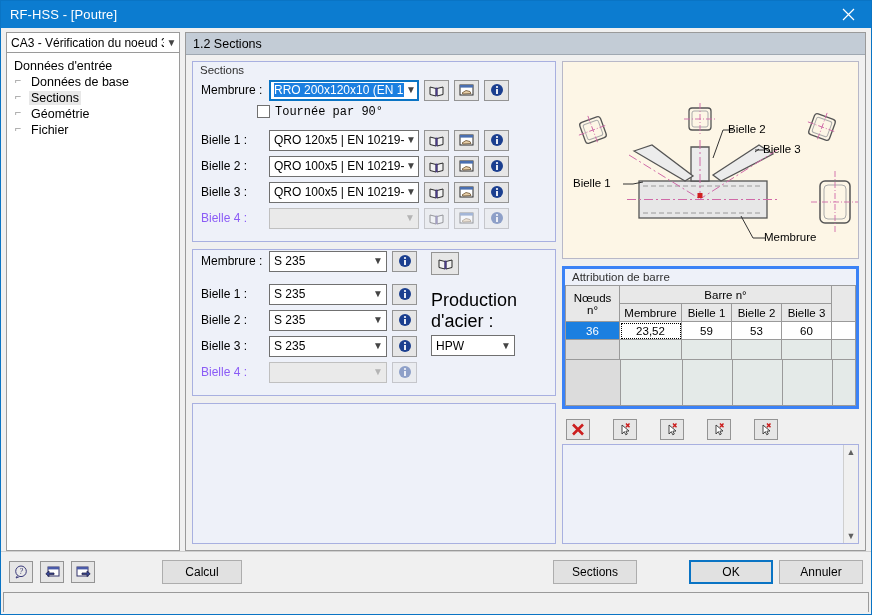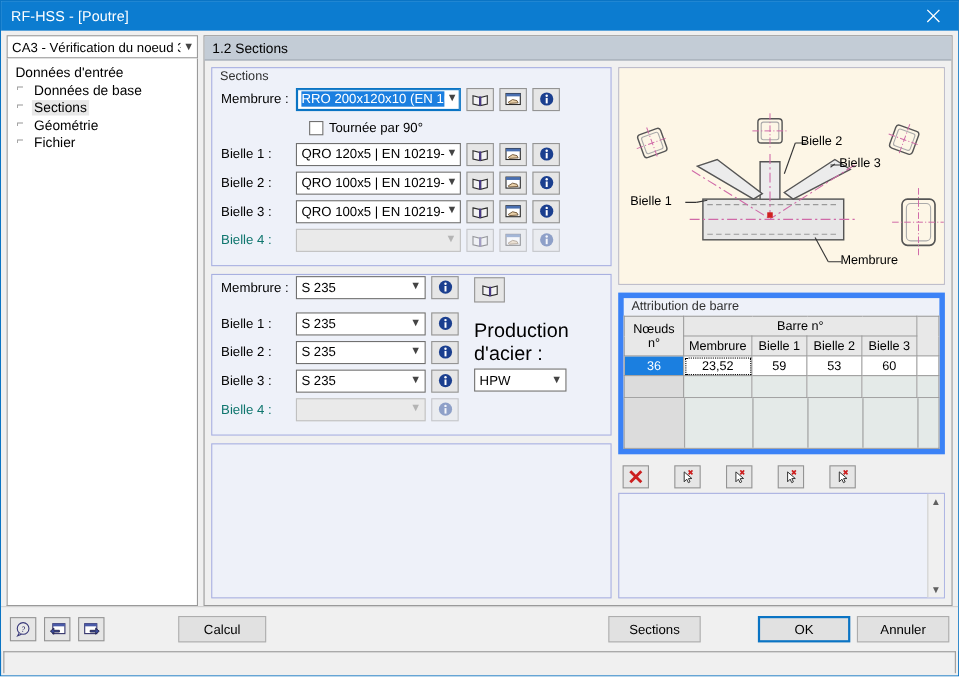--- a/index.html
+++ b/index.html
@@ -161,21 +161,21 @@
   
   .row {
     display: flex; align-items: center;
     margin-bottom: 4px;
     height: 22px;
   }
   .row .rlabel {
     width: 68px; flex: 0 0 68px;
     font-size: 12px;
   }
-  .row .rlabel.dim { color: #0f766e; }
+  .row .rlabel.dim { color: #8b5cf6; }
   .combo {
     height: 21px;
     background: #fff;
     border: 1px solid #707070;
     box-sizing: border-box;
     display: flex; align-items: center;
     font-size: 12px;
     padding-left: 4px;
     overflow: hidden;
   }
@@ -201,23 +201,24 @@
     background: #e6e6e6;
     border: 1px solid #949494;
     box-sizing: border-box;
     margin-left: 5px;
     display: flex; align-items: center; justify-content: center;
     cursor: default;
   }
   .ibtn.dis { opacity: .45; }
   .ibtn svg { display: block; }
   .check-row {
-    display: flex; align-items: flex-end;
-    margin: 0 0 6px 80px;
+    display: flex; align-items: flex-start;
+    margin: 0 0 6px 56px;
     height: 18px;
+    font-family: Liberation Mono, monospace;
   }
   .chkbox {
     width: 13px; height: 13px;
     background: #fff; border: 1px solid #707070;
     box-sizing: border-box; margin-right: 5px;
   }
   .check-row .ctext2 { font-size: 12px; }
   
   .mat-wrap { display: flex; }
   .mat-left { flex: 0 0 auto; }
@@ -248,21 +249,21 @@
     box-sizing: border-box;
     background: #fdf6e6;
     margin-bottom: 7px;
     overflow: hidden;
     position: relative;
   }
   .diagram svg { display: block; }
   
   .tgroup {
     flex: 0 0 auto;
-    border: 5px solid #3b82f6;
+    border: 3px solid #3b82f6;
     background: #eef1f9;
     box-sizing: border-box;
     margin-bottom: 6px;
   }
   .tgroup .gtitle2 {
     font-size: 11.5px; color: #303030;
     padding: 2px 0 2px 7px;
   }
   table.grid {
     border-collapse: collapse;

